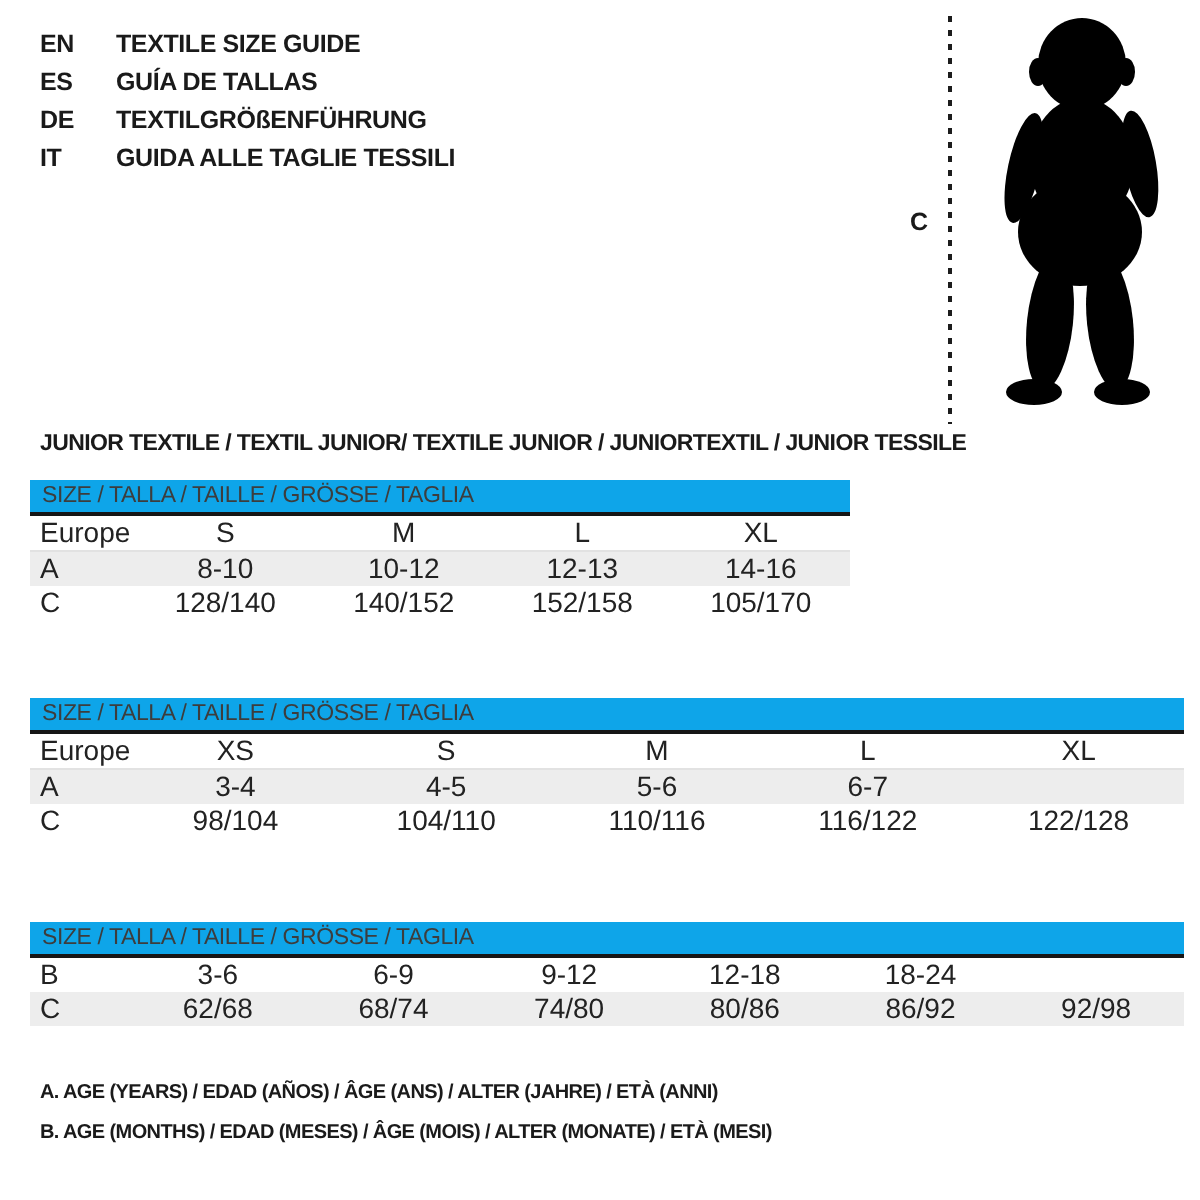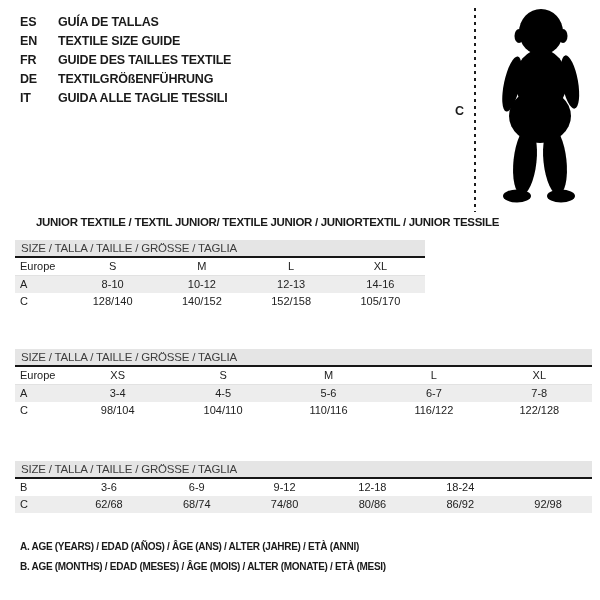--- a/index.html
+++ b/index.html
@@ -14,59 +14,55 @@
               font-weight:bold; font-size:12.5px; letter-spacing:-0.2px; }
   .lang-code { width:38px; }
 
   
   .dotted-line { position:absolute; left:474px; top:8px; width:2px; height:204px;
     background-image:repeating-linear-gradient(180deg,#1c1c1c 0 3px, transparent 3px 7px); }
   .figure-c { position:absolute; left:455px; top:104px; font-weight:bold; font-size:12.5px; }
   .baby-svg { position:absolute; left:486px; top:6px; width:106px; height:206px; }
 
   
-  .tbl-title { position:absolute; left:36px; font-weight:bold; font-size:11.5px;
+  .tbl-title { position:absolute; left:20px; font-weight:bold; font-size:11.5px;
                letter-spacing:-0.3px; white-space:nowrap; }
   .tbl-title .subsc { font-size:8px; vertical-align:sub; }
   .tbl-title.two-line { line-height:17px; white-space:normal; width:560px; }
   .table { position:absolute; left:15px; }
-  .size-bar { height:16px; line-height:16px; background:#e5e5e5;
+  .size-bar { height:16px; line-height:16px; background:#0ea5e9;
     border-bottom:2px solid #161616; padding-left:6px; font-size:11.5px;
     color:#3d3d3d; letter-spacing:-0.2px; }
-  .trow { display:grid; height:17px; line-height:17px; font-size:11px; color:#222; }
+  .trow { display:grid; height:17px; line-height:17px; font-size:14px; color:#222; }
   .trow span { text-align:center; }
   .trow .lbl { text-align:left; padding-left:5px; }
   .t1 .trow { grid-template-columns:53px repeat(4,1fr); }
   .t2 .trow { grid-template-columns:50px repeat(5,1fr); }
   .t3 .trow { grid-template-columns:50px repeat(6,1fr); }
   .trow.hdr { border-bottom:1px solid #e2e2e2; }
   .trow.alt { background:#ededed; }
 
   
   .legend { position:absolute; left:20px; top:537px; font-weight:bold;
             font-size:10px; letter-spacing:-0.3px; }
   .legend div { height:20px; line-height:20px; }
 </style>
 </head>
 <body>
 
 <div class="canvas">
 
   <div class="langs">
     <div class="lang-row">
-      <span class="lang-code">ES</span>
-      <span class="lang-label">GUÍA DE TALLAS</span>
-    </div>
-    <div class="lang-row">
       <span class="lang-code">EN</span>
       <span class="lang-label">TEXTILE SIZE GUIDE</span>
     </div>
     <div class="lang-row">
-      <span class="lang-code">FR</span>
-      <span class="lang-label">GUIDE DES TAILLES TEXTILE</span>
+      <span class="lang-code">ES</span>
+      <span class="lang-label">GUÍA DE TALLAS</span>
     </div>
     <div class="lang-row">
       <span class="lang-code">DE</span>
       <span class="lang-label">TEXTILGRÖßENFÜHRUNG</span>
     </div>
     <div class="lang-row">
       <span class="lang-code">IT</span>
       <span class="lang-label">GUIDA ALLE TAGLIE TESSILI</span>
     </div>
   </div>
@@ -124,21 +120,20 @@
       <span>M</span>
       <span>L</span>
       <span>XL</span>
     </div>
     <div class="trow alt">
       <span class="lbl">A</span>
       <span>3-4</span>
       <span>4-5</span>
       <span>5-6</span>
       <span>6-7</span>
-      <span>7-8</span>
     </div>
     <div class="trow">
       <span class="lbl">C</span>
       <span>98/104</span>
       <span>104/110</span>
       <span>110/116</span>
       <span>116/122</span>
       <span>122/128</span>
     </div>
   </div>

